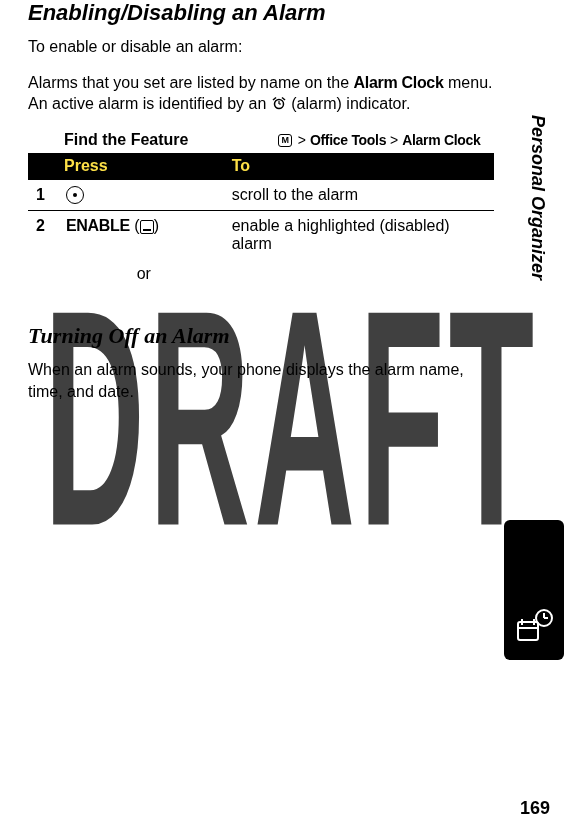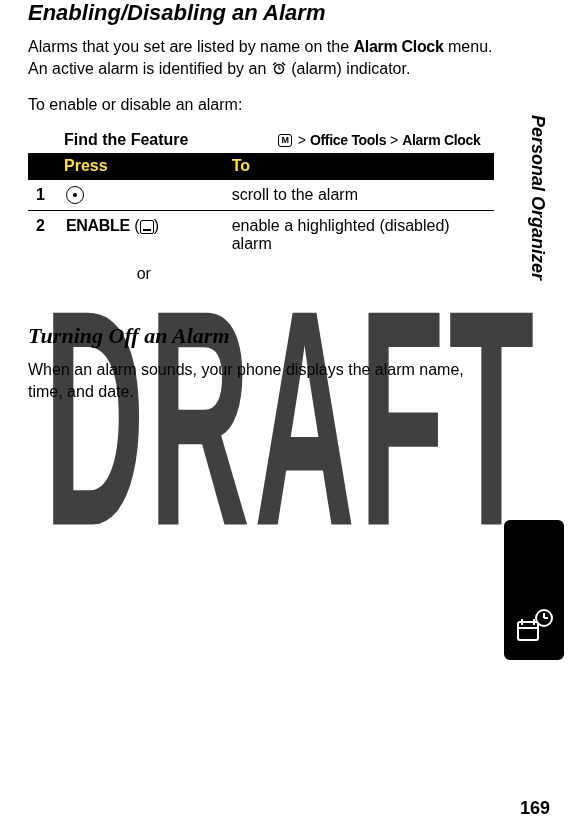--- a/index.html
+++ b/index.html
@@ -39,31 +39,31 @@
 <body>
 
 <div class="page">
   <div class="watermark">
       <span>DRAFT</span>
     </div>
 
   <div class="content">
     <h2 class="section">Enabling/Disabling an Alarm</h2>
 
+    <p class="body">To enable or disable an alarm:</p>
+
     <p class="body">
       <span>Alarms that you set are listed by name on the </span><span class="cond">Alarm Clock</span><span> menu. An active alarm is identified by an </span><span class="alarm-icon"><svg width="16" height="14" viewBox="0 0 16 14">
             <circle cx="8" cy="8" r="4.5" fill="none" stroke="#000" stroke-width="1.5"></circle>
             <line x1="8" y1="8" x2="8" y2="5" stroke="#000" stroke-width="1.2"></line>
             <line x1="8" y1="8" x2="10" y2="8" stroke="#000" stroke-width="1.2"></line>
             <line x1="2" y1="4" x2="5" y2="1.5" stroke="#000" stroke-width="1.5"></line>
             <line x1="14" y1="4" x2="11" y2="1.5" stroke="#000" stroke-width="1.5"></line>
           </svg></span><span> (alarm) indicator.</span>
     </p>
-
-    <p class="body">To enable or disable an alarm:</p>
 
     <div class="feature-bar">
       <span class="label">Find the Feature</span>
       <span class="path">
         <span class="menu-key">M</span><span> &gt; </span><span class="cond">Office Tools</span><span> &gt; </span><span class="cond">Alarm Clock</span>
       </span>
     </div>
 
     <table class="cmd">
       <thead>

